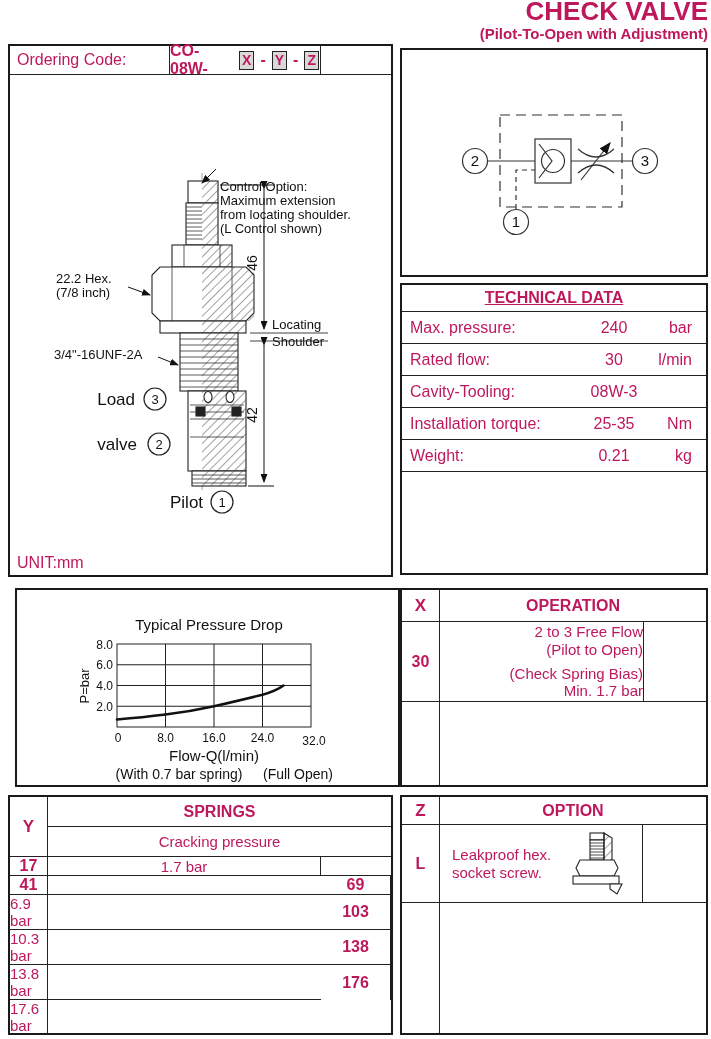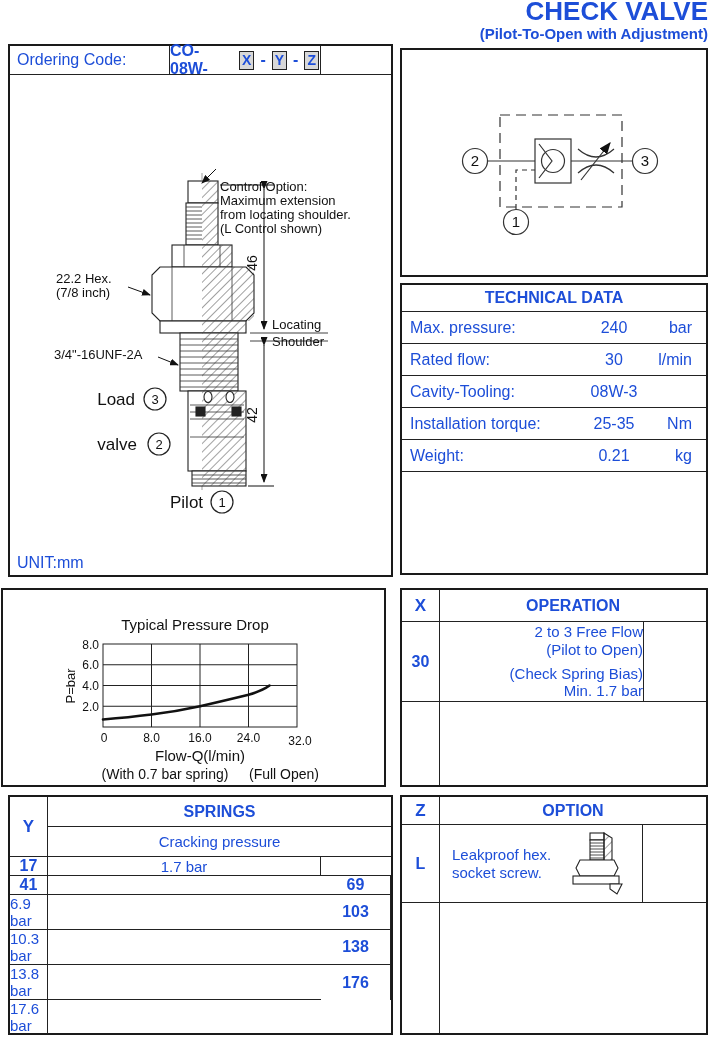--- a/index.html
+++ b/index.html
@@ -1,31 +1,31 @@
 <!DOCTYPE html>
 <html><head>
 <meta charset="utf-8">
 <style>
   html,body{margin:0;padding:0;background:#fff;}
   #page{position:relative;width:711px;height:1039px;background:#fff;
-        font-family:"Liberation Sans",sans-serif;color:#1d4ed8;overflow:hidden;}
+        font-family:"Liberation Sans",sans-serif;color:#be185d;overflow:hidden;}
   .box{position:absolute;border:2px solid #1a1a1a;background:#fff;box-sizing:border-box;}
   
   #title{position:absolute;top:-4px;right:3px;font-size:26px;font-weight:800;letter-spacing:0;}
   #subtitle{position:absolute;top:25px;right:3px;font-size:15px;font-weight:700;}
   
   .ord-row{display:flex;height:28px;border-bottom:1px solid #222;align-items:stretch;}
   .ord-cell{display:flex;align-items:center;box-sizing:border-box;font-size:16px;}
   .ord-label{width:160px;padding-left:7px;border-right:1px solid #222;}
   .ord-code{width:151px;justify-content:center;border-right:1px solid #222;font-weight:700;font-size:16px;gap:5px;}
   .ord-rest{flex:1;}
   .codebox{display:inline-block;background:#d8d8d8;border:1px solid #222;padding:0 2px;
            font-weight:700;font-size:14px;line-height:17px;margin:0 1px;}
   
-  .td-title{height:26px;line-height:26px;text-align:center;font-weight:700;font-size:16px;border-bottom:1px solid #222;}
+  .td-title{height:26px;line-height:26px;text-align:center;font-weight:700;font-size:16px;border-bottom:1px solid #222;text-decoration:underline;}
   .td-row{display:grid;grid-template-columns:172px 80px 1fr;height:31px;align-items:center;border-bottom:1px solid #222;font-size:16px;}
   .td-label{padding-left:8px;}
   .td-value{text-align:center;}
   .td-unit{text-align:right;padding-right:14px;}
   
   .colhead{font-weight:700;font-size:17px;display:flex;align-items:center;justify-content:center;}
   .thead{font-weight:700;font-size:16px;display:flex;align-items:center;justify-content:center;}
   .br{border-right:1px solid #222;} .bb{border-bottom:1px solid #222;}
   #op-grid{display:grid;grid-template-columns:38px 1fr 62px;grid-template-rows:32px 80px 1fr;height:100%;}
   .op-lines{font-size:15px;text-align:right;display:flex;flex-direction:column;justify-content:center;line-height:1.18;}
@@ -221,21 +221,21 @@
       <div class="td-value">25-35</div>
       <div class="td-unit">Nm</div>
     </div>
     <div class="td-row">
       <div class="td-label">Weight:</div>
       <div class="td-value">0.21</div>
       <div class="td-unit">kg</div>
     </div>
   </div>
 
-  <div class="box" style="left:1px;top:588px;width:385px;height:199px;">
+  <div class="box" style="left:15px;top:588px;width:385px;height:199px;">
     <svg width="381" height="195" viewBox="0 0 381 195">
       <text x="192" y="40" text-anchor="middle" font-size="15">Typical Pressure Drop</text>
       <g stroke="#222" stroke-width="1" fill="none">
         <rect x="100" y="54" width="194" height="83"></rect>
         <line x1="148.5" y1="54" x2="148.5" y2="137"></line>
         <line x1="197" y1="54" x2="197" y2="137"></line>
         <line x1="245.5" y1="54" x2="245.5" y2="137"></line>
         <line x1="100" y1="74.75" x2="294" y2="74.75"></line>
         <line x1="100" y1="95.5" x2="294" y2="95.5"></line>
         <line x1="100" y1="116.25" x2="294" y2="116.25"></line>

